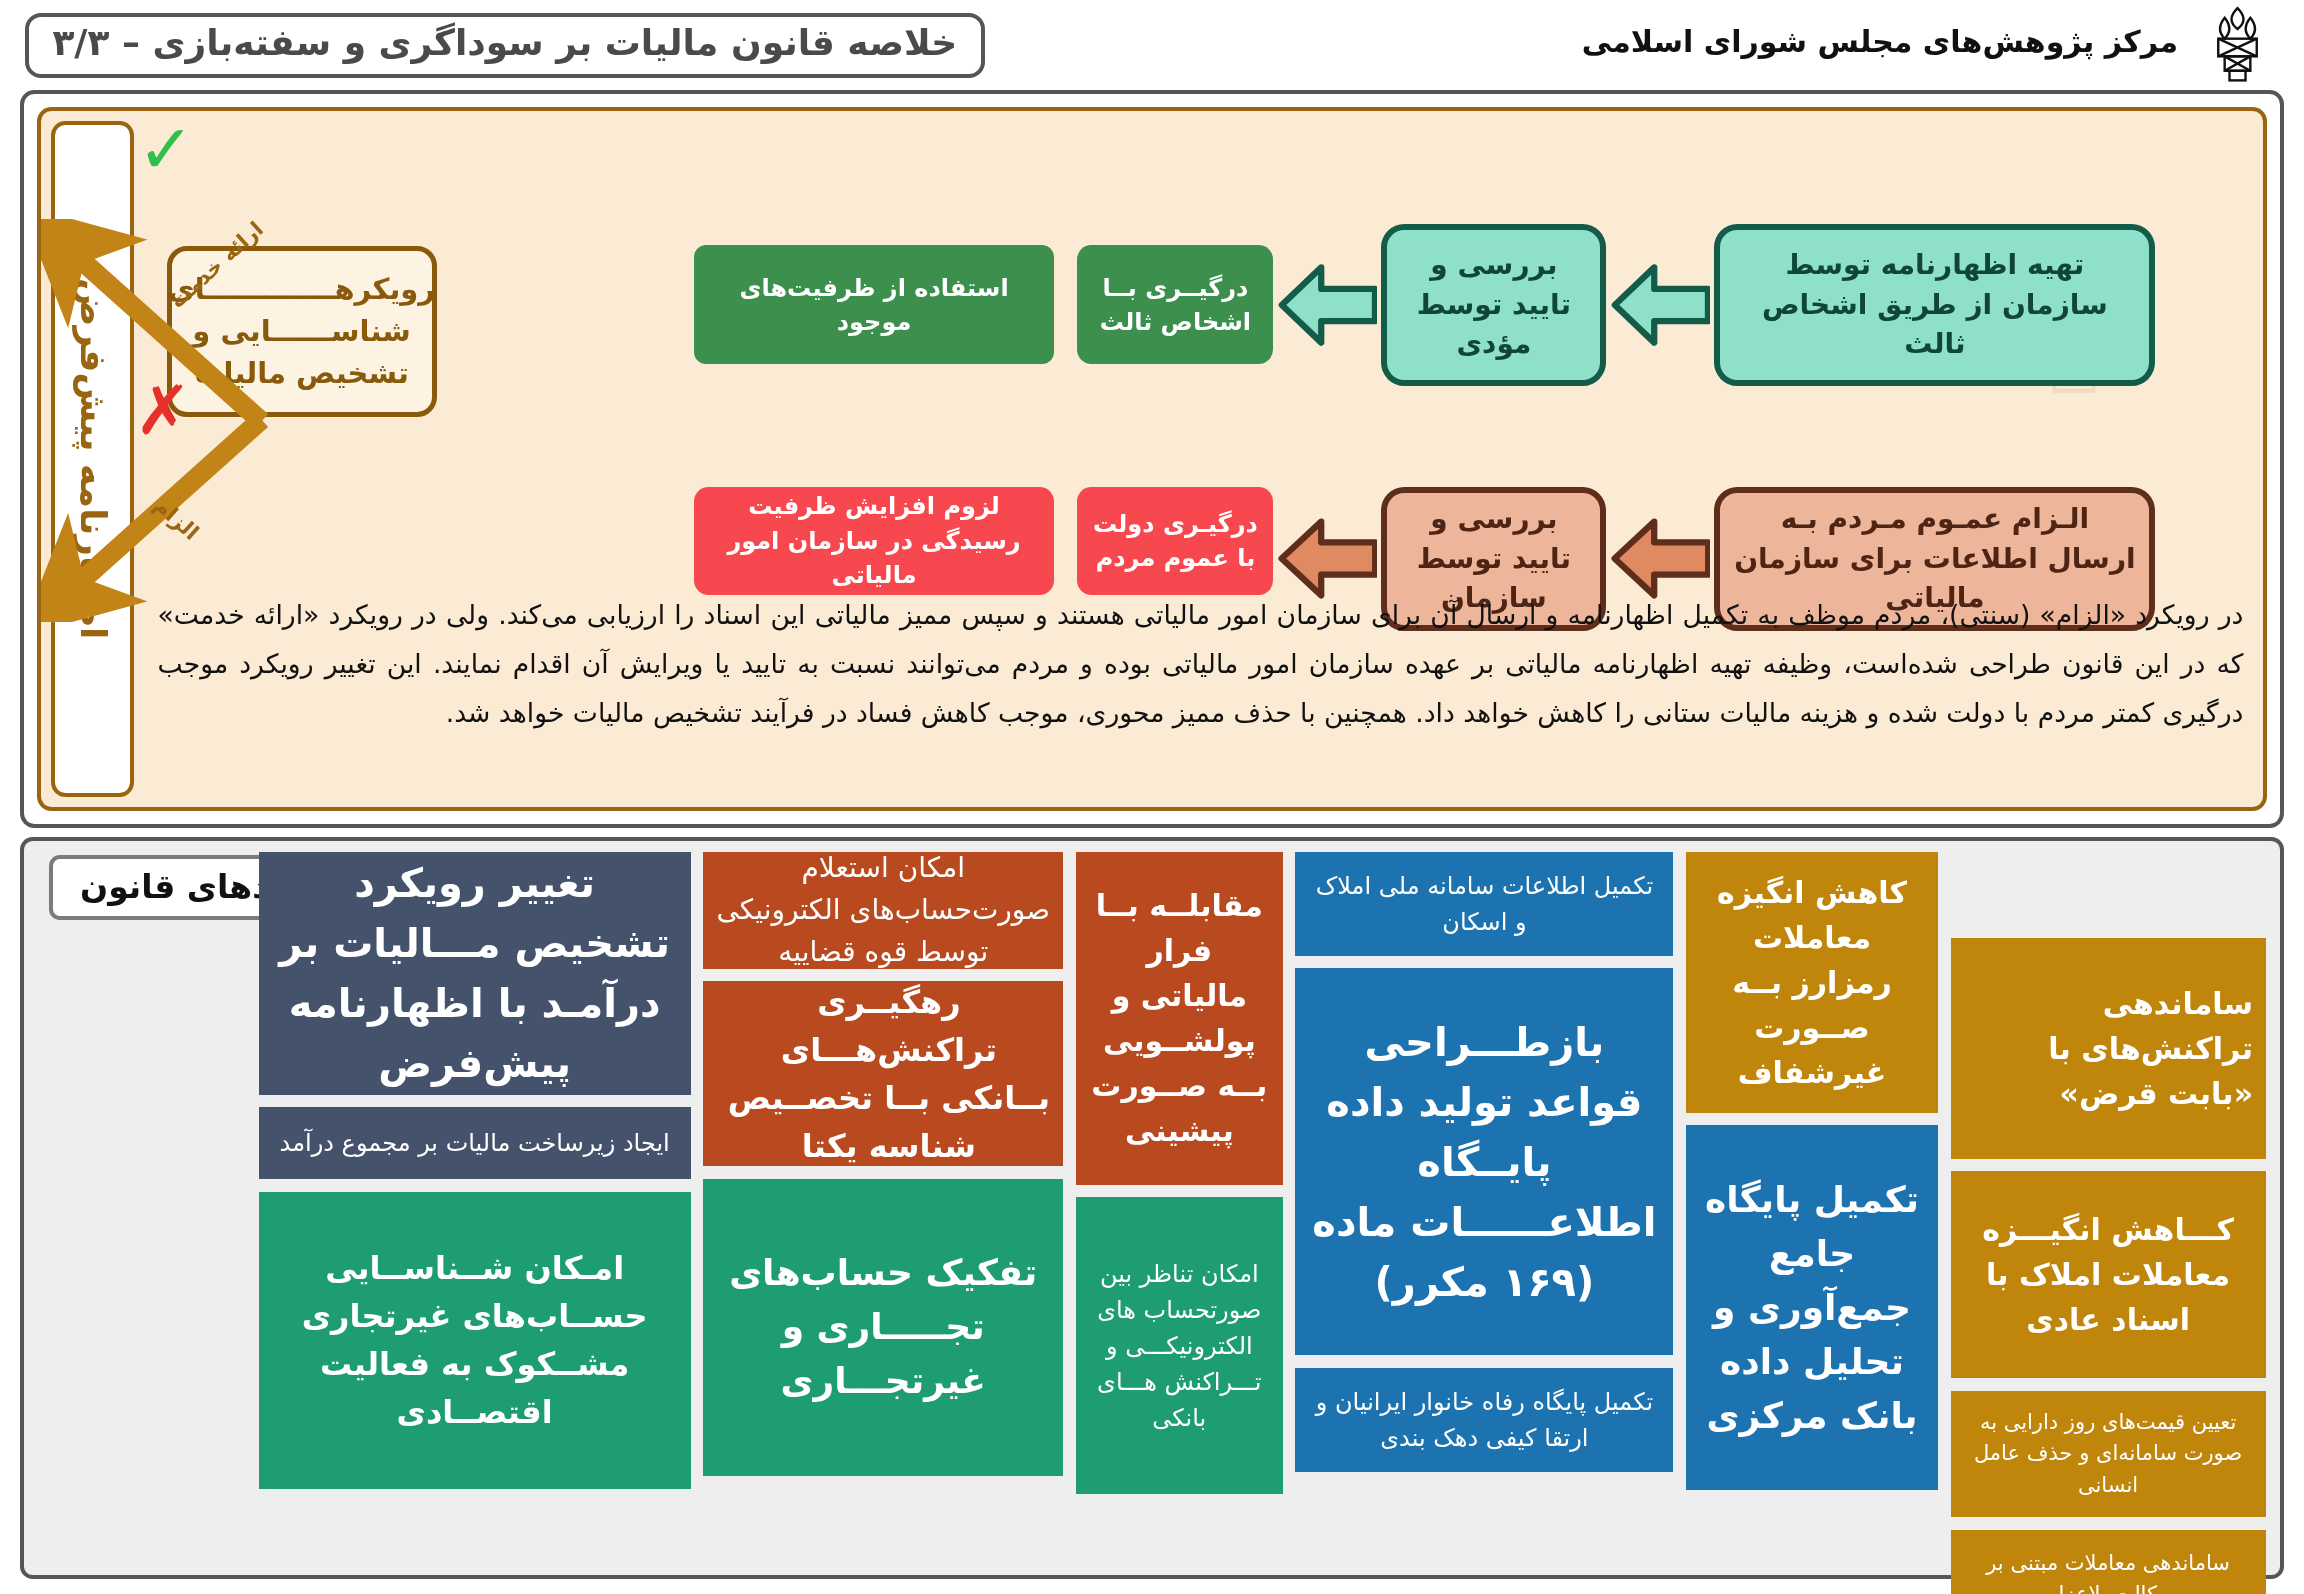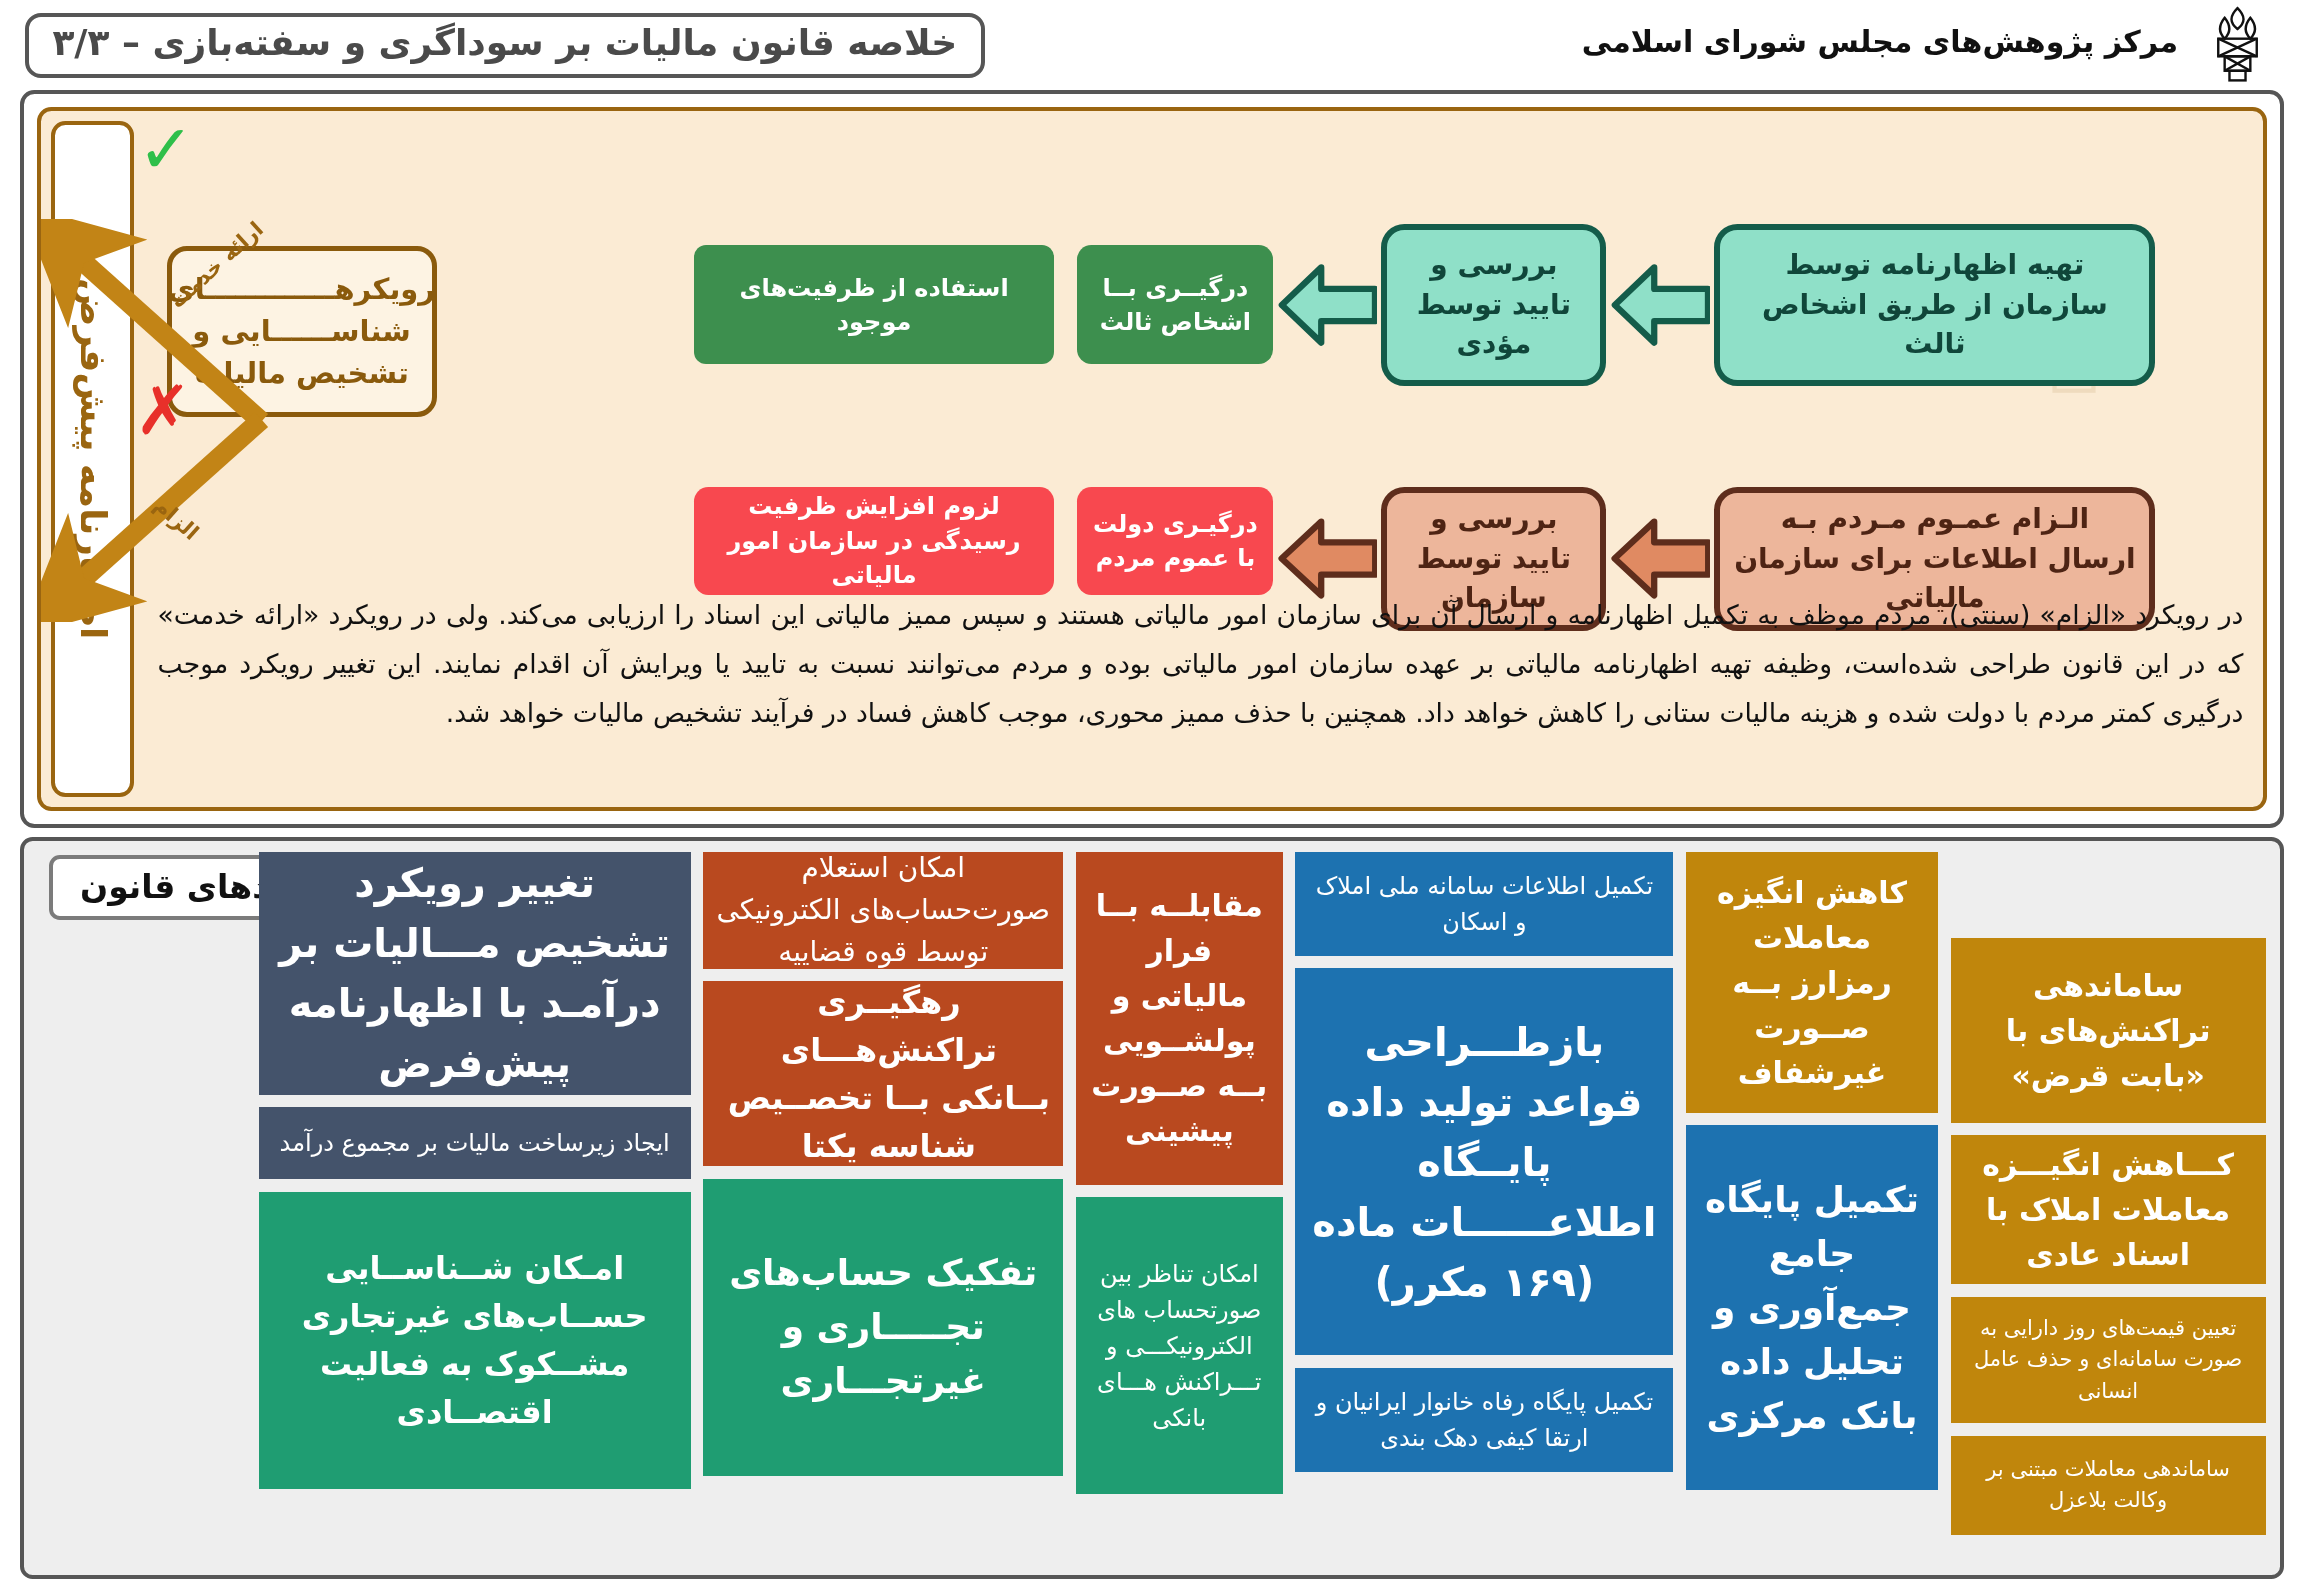--- a/index.html
+++ b/index.html
@@ -318,24 +318,24 @@
     <div class="para">در رویکرد «الزام» (سنتی)، مردم موظف به تکمیل اظهارنامه و ارسال آن برای سازمان امور مالیاتی هستند و سپس ممیز مالیاتی این اسناد را ارزیابی می‌کند. ولی در رویکرد «ارائه خدمت» که در این قانون طراحی شده‌است، وظیفه تهیه اظهارنامه مالیاتی بر عهده سازمان امور مالیاتی بوده و مردم می‌توانند نسبت به تایید یا ویرایش آن اقدام نمایند. این تغییر رویکرد موجب درگیری کمتر مردم با دولت شده و هزینه مالیات ستانی را کاهش خواهد داد. همچنین با حذف ممیز محوری، موجب کاهش فساد در فرآیند تشخیص مالیات خواهد شد.</div>
   </div>
 </div>
 
 <div class="panel2">
   <div class="ach-title">دستاوردهای قانون</div>
 
   <div class="grid">
 
     <div class="col" style="width:315px;margin-top:86px;">
-      <div class="cell c-gold big f33" style="height:185px;">
+      <div class="cell c-gold big f33" style="height:221px;text-align:right;">
           <span>ساماندهی تراکنش‌های با «بابت قرض»</span>
         </div>
-      <div class="cell c-gold big f33" style="height:149px;">
+      <div class="cell c-gold big f33" style="height:207px;">
           <span>کـــاهش انگیـــزه معاملات املاک با اسناد عادی</span>
         </div>
       <div class="cell c-gold f23" style="height:126px;">
           <span>تعیین قیمت‌های روز دارایی به صورت سامانه‌ای و حذف عامل انسانی</span>
         </div>
       <div class="cell c-gold f23" style="height:99px;">
           <span>ساماندهی معاملات مبتنی بر وکالت  بلاعزل</span>
         </div>
     </div>
 

